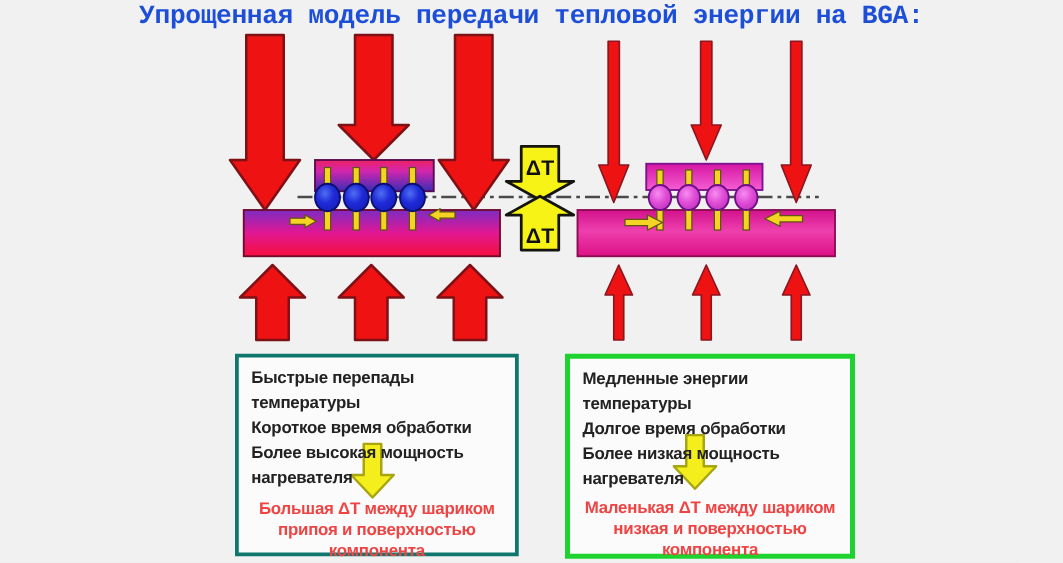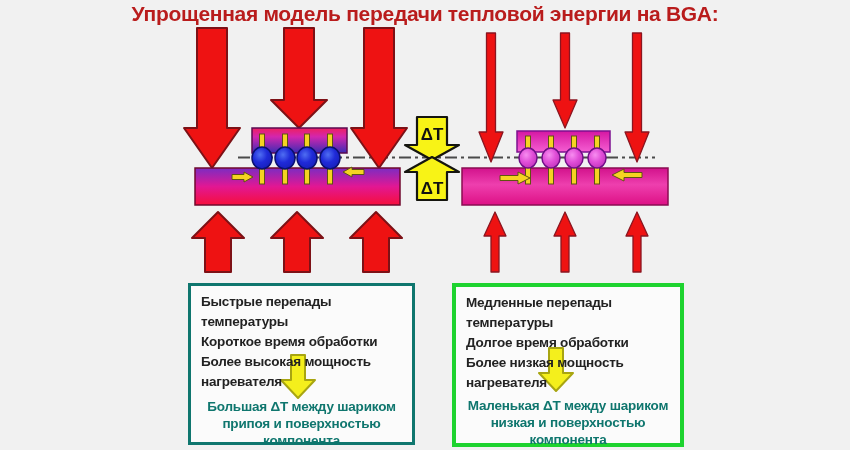--- a/index.html
+++ b/index.html
@@ -1,31 +1,31 @@
 <!DOCTYPE html>
 <html><head>
 <meta charset="utf-8">
 <style>
   html,body{margin:0;padding:0;}
   body{background:#e8e8e8;font-family:"Liberation Sans","DejaVu Sans",sans-serif;}
   .stage{position:relative;width:850px;height:450px;background:#f1f1f1;overflow:hidden;}
   .title{position:absolute;left:0;top:2px;width:100%;text-align:center;
-         font-size:21px;font-weight:bold;color:#b91c1c;letter-spacing:-0.3px;}
+         font-size:21px;font-weight:bold;color:#1d4ed8;letter-spacing:-0.3px;font-family:Liberation Mono, monospace;}
   svg.diagram{position:absolute;left:0;top:0;}
   .box{position:absolute;top:283px;height:156px;background:#fbfbfb;}
   .box.left-box{left:188px;width:221px;border:3px solid #0f766e;}
   .box.right-box{left:452px;width:224px;border:4px solid #1ed32f;}
   .box-list{position:absolute;left:10px;top:6px;right:4px;z-index:2;
             font-size:13.5px;line-height:20px;font-weight:bold;color:#222;
             white-space:pre-line;letter-spacing:-0.2px;}
   .box-arrow{position:absolute;z-index:1;}
   .left-box .box-arrow{left:89px;top:68px;}
   .right-box .box-arrow{left:82px;top:60px;}
   .box-conclusion{position:absolute;left:0;right:0;z-index:2;text-align:center;
-            font-size:13.5px;line-height:17px;font-weight:bold;color:#0f766e;
+            font-size:13.5px;line-height:17px;font-weight:bold;color:#ef4444;
             white-space:pre-line;letter-spacing:-0.2px;}
   .left-box .box-conclusion{top:112px;}
   .right-box .box-conclusion{top:110px;}
 </style>
 </head>
 <body>
 
 <div class="stage">
 
   <div class="title">Упрощенная модель передачи тепловой энергии на BGA:</div>
@@ -146,21 +146,21 @@
 нагревателя</div>
     <svg class="box-arrow" width="36" height="46" viewBox="0 0 36 46">
       <path d="M11 1 H25 V26 H35 L18 44 L1 26 H11 Z" fill="#f4ef1c" stroke="#a8a511" stroke-width="2" stroke-linejoin="round"></path>
     </svg>
     <div class="box-conclusion">Большая ΔT между шариком
 припоя и поверхностью
 компонента</div>
   </div>
 
   <div class="box right-box">
-    <div class="box-list">Медленные перепады
+    <div class="box-list">Медленные энергии
 температуры
 Долгое время обработки
 Более низкая мощность
 нагревателя</div>
     <svg class="box-arrow" width="36" height="46" viewBox="0 0 36 46">
       <path d="M11 1 H25 V26 H35 L18 44 L1 26 H11 Z" fill="#f4ef1c" stroke="#a8a511" stroke-width="2" stroke-linejoin="round"></path>
     </svg>
     <div class="box-conclusion">Маленькая ΔT между шариком
 низкая и поверхностью
 компонента</div>

